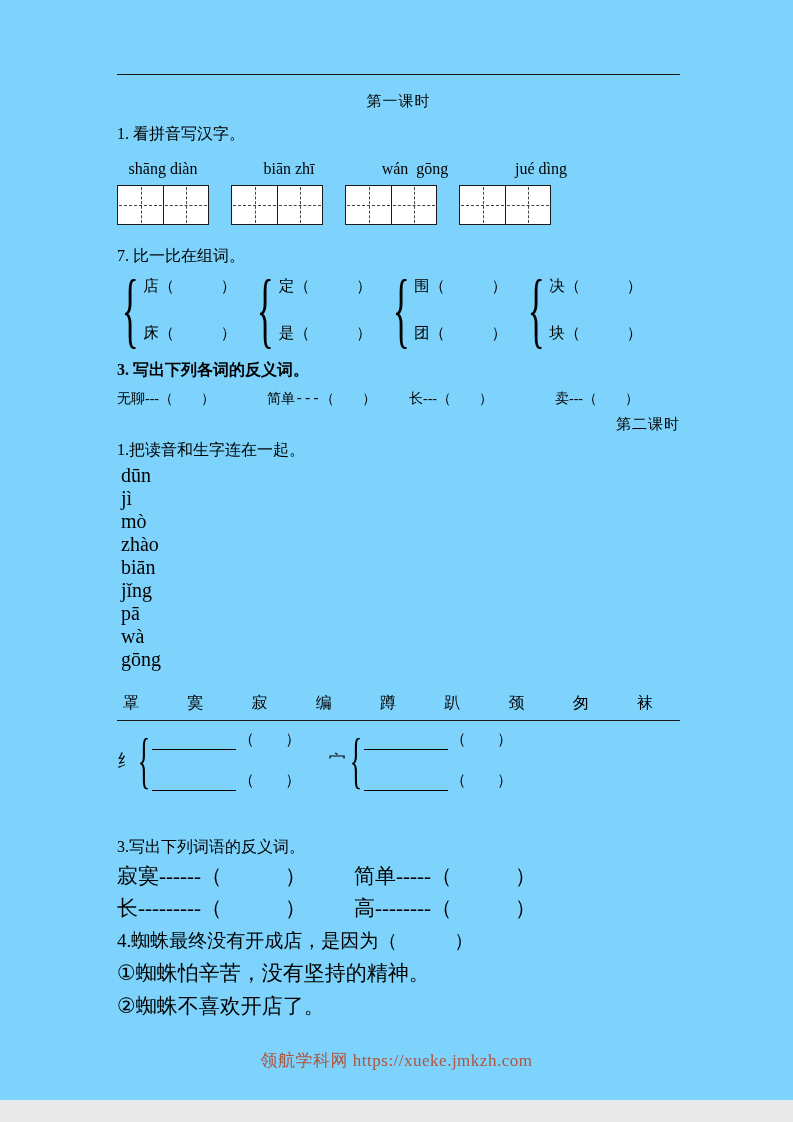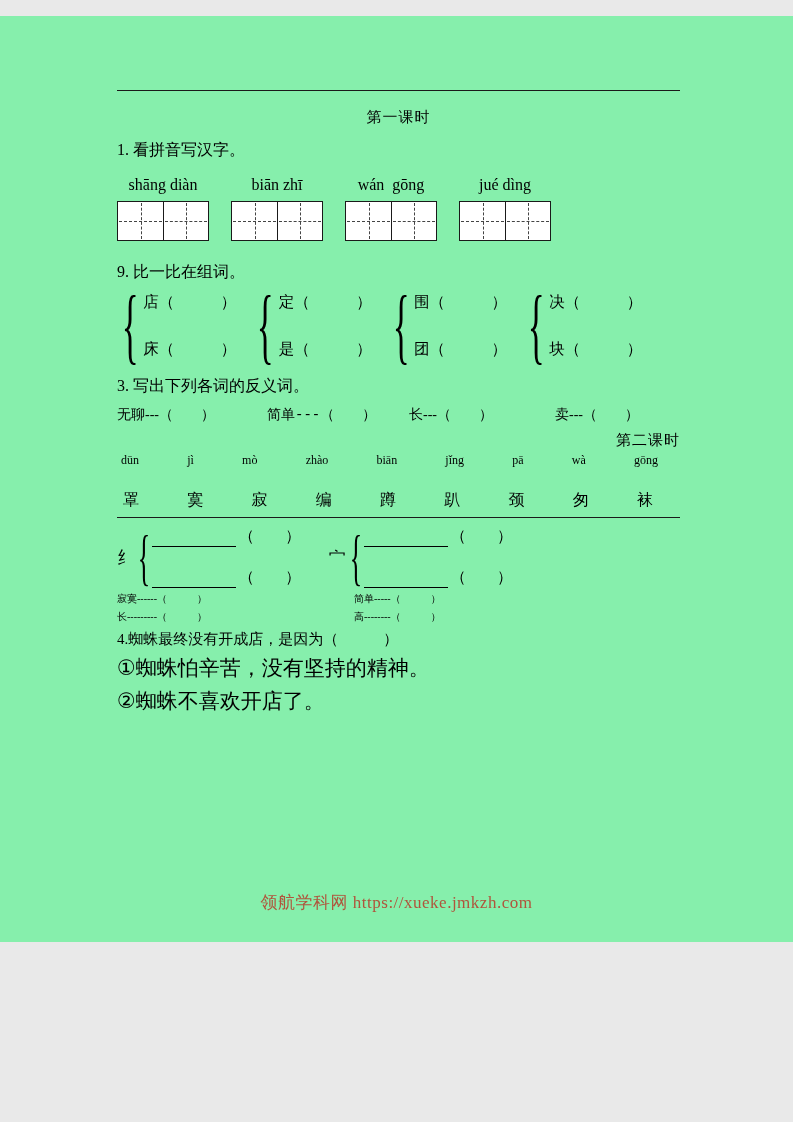--- a/index.html
+++ b/index.html
@@ -1,28 +1,28 @@
 <!DOCTYPE html>
 <html><head>
 <meta charset="utf-8">
 <title>Worksheet</title>
 <style>
   * { margin:0; padding:0; box-sizing:border-box; }
   html,body { background:#e9e9e9; }
   body { font-family:"Liberation Serif","DejaVu Serif","DejaVu Sans",serif; color:#000; }
-  .page { position:relative; width:793px; height:926px; background:#86efac; margin:16px auto; overflow:hidden; }
+  .page { position:relative; width:793px; height:1100px; background:#7dd3fc; margin:0 auto; overflow:hidden; }
   .content { position:absolute; left:117px; top:0; width:563px; }
 
   .top-rule { margin-top:74px; border-top:1px solid #1a1a1a; }
 
   .s-title { margin-top:17px; font-size:15px; text-align:center; letter-spacing:1px; }
   .q-label { margin-top:13px; font-size:16px; }
 
   
-  .pinyin-row { display:flex; gap:22px; margin-top:15px; font-size:16px; }
+  .pinyin-row { display:flex; gap:34px; margin-top:15px; font-size:16px; }
   .pinyin-row span { width:92px; text-align:center; white-space:pre; }
 
   .grid-row { display:flex; gap:22px; margin-top:7px; }
   .grid-box { display:flex; border:1px solid #1a1a1a; background:#fff; }
   .cell { width:45px; height:38px; position:relative; }
   .cell + .cell { border-left:1px solid #1a1a1a; }
   .cell::before { content:""; position:absolute; left:1px; right:1px; top:50%; border-top:1px dashed #444; }
   .cell::after { content:""; position:absolute; top:1px; bottom:1px; left:50%; border-left:1px dashed #444; }
 
   
@@ -36,40 +36,40 @@
   .pair-line { white-space:pre; }
 
   
   .ant-row { display:flex; margin-top:9px; font-size:14px; }
   .ant-row span { white-space:pre; }
   .ant-row span:nth-child(1){ width:150px; }
   .ant-row span:nth-child(2){ width:142px;font-family:Liberation Mono, monospace; }
   .ant-row span:nth-child(3){ width:146px; }
 
   
-  .py2-row { display:flex; justify-content:space-between; width:537px; margin:3px 0 0 4px; font-size:12px; }
+  .py2-row { display:flex; justify-content:flex-end; width:537px; margin:3px 0 0 4px; font-size:20px;flex-direction:column; }
   .py2-row span { white-space:pre; }
   .chars-wrap { margin-top:22px; border-bottom:1px solid #1a1a1a; padding-bottom:6px; width:563px; }
   .chars-row { display:flex; justify-content:space-between; width:530px; margin-left:6px; font-size:16px; }
 
   
   .radical-row { display:flex; margin-top:8px; align-items:center; }
   .radical-group { display:flex; align-items:center; }
   .radical-group + .radical-group { margin-left:28px; }
   .radical-char { font-size:17px; margin-right:2px; }
   .blank-col { display:flex; flex-direction:column; gap:20px; font-size:15.5px; }
   .blank-line { display:flex; align-items:flex-end; }
   .blank { display:inline-block; width:84px; height:15px; border-bottom:1px solid #000; margin-right:3px; }
 
   
-  .ant2-row { display:grid; grid-template-columns:237px auto; margin-top:4px; font-size:10px; }
+  .ant2-row { display:grid; grid-template-columns:237px auto; margin-top:4px; font-size:21px; }
   .ant2-row span { white-space:pre; }
 
   .opt-line { margin-top:5px; font-size:21px; }
-  .q4-label { margin-top:6px; font-size:15px; }
+  .q4-label { margin-top:6px; font-size:19px; }
   .mt-big { margin-top:46px; }
 
   .footer { position:absolute; left:0; right:0; bottom:28px; text-align:center; font-size:17px; letter-spacing:0.5px; }
 </style>
 </head>
 <body>
 
 <div class="page">
   <div class="content">
 
@@ -98,21 +98,21 @@
       <div class="grid-box">
         <div class="cell"></div>
         <div class="cell"></div>
       </div>
       <div class="grid-box">
         <div class="cell"></div>
         <div class="cell"></div>
       </div>
     </div>
 
-    <div class="q-label" style="margin-top:21px;">9. 比一比在组词。</div>
+    <div class="q-label" style="margin-top:21px;">7. 比一比在组词。</div>
 
     <div class="pair-row">
       <div class="pair">
         <span class="brace"></span>
         <div class="pair-col">
           <span class="pair-line"><span>店</span><span>（　　　）</span></span>
           <span class="pair-line"><span>床</span><span>（　　　）</span></span>
         </div>
       </div>
       <div class="pair">
@@ -131,31 +131,32 @@
       </div>
       <div class="pair">
         <span class="brace"></span>
         <div class="pair-col">
           <span class="pair-line"><span>决</span><span>（　　　）</span></span>
           <span class="pair-line"><span>块</span><span>（　　　）</span></span>
         </div>
       </div>
     </div>
 
-    <div class="q-label" style="margin-top:12px;">3. 写出下列各词的反义词。</div>
+    <div class="q-label" style="margin-top:12px;font-weight:bold;">3. 写出下列各词的反义词。</div>
 
     <div class="ant-row">
       <span>无聊---（　　）</span>
       <span>简单---（　　）</span>
       <span>长---（　　）</span>
       <span>卖---（　　）</span>
     </div>
 
     <div class="s-title" style="margin-top:7px;text-align:right;">第二课时</div>
 
+    <div class="q-label" style="margin-top:6px;">1.把读音和生字连在一起。</div>
 
     <div class="py2-row">
       <span>dūn</span>
       <span>jì</span>
       <span>mò</span>
       <span>zhào</span>
       <span>biān</span>
       <span>jǐng</span>
       <span>pā</span>
       <span>wà</span>
@@ -201,20 +202,21 @@
               <span>（　　）</span>
             </span>
           <span class="blank-line">
               <span class="blank"></span>
               <span>（　　）</span>
             </span>
         </div>
       </div>
     </div>
 
+    <div class="q-label mt-big">3.写出下列词语的反义词。</div>
 
     <div class="ant2-row">
       <span>寂寞------（　　　）</span>
       <span>简单-----（　　　）</span>
     </div>
     <div class="ant2-row">
       <span>长---------（　　　）</span>
       <span>高--------（　　　）</span>
     </div>
 

